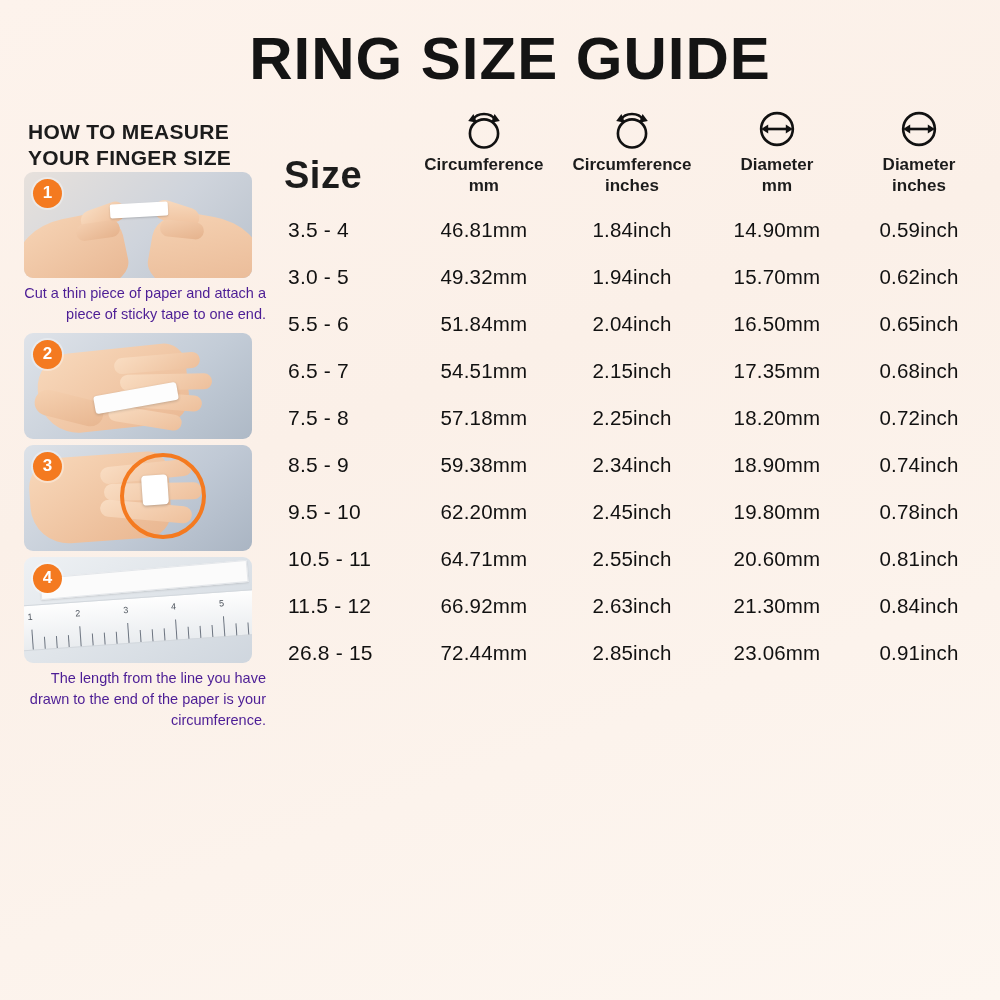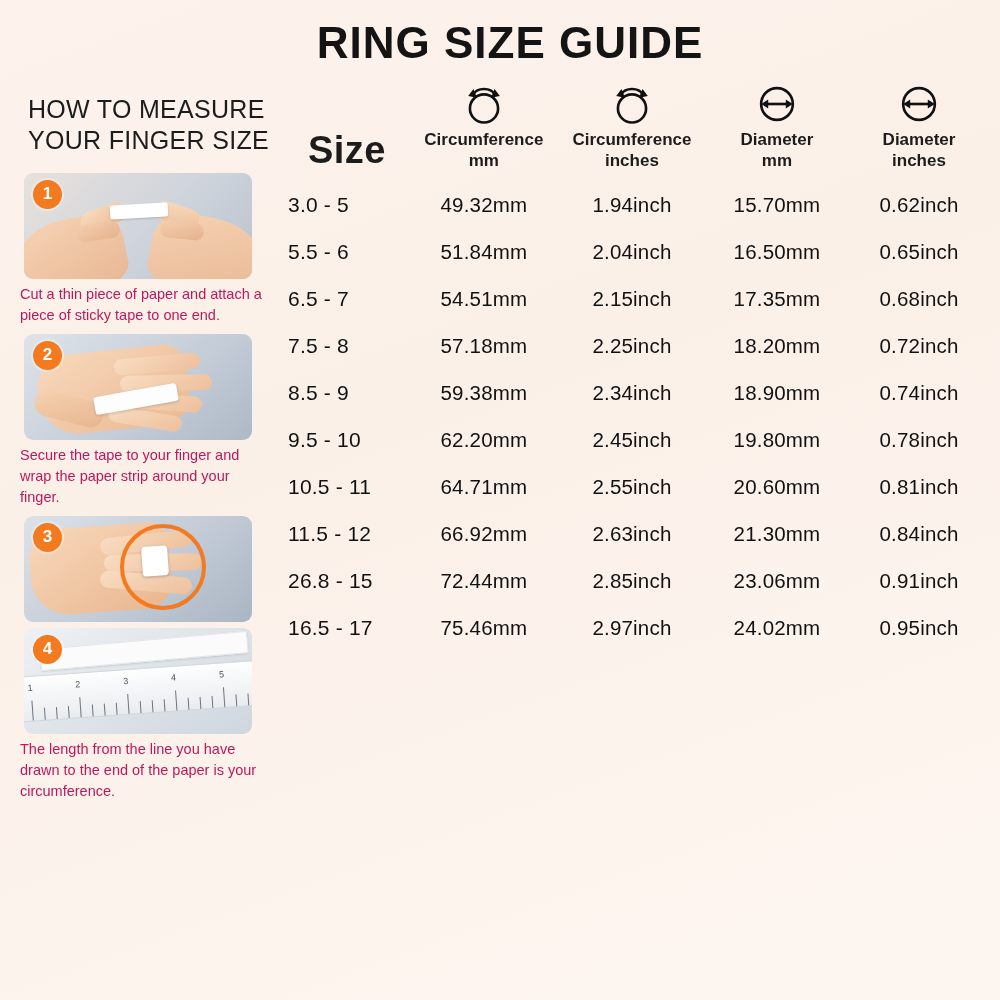--- a/index.html
+++ b/index.html
@@ -15,44 +15,44 @@
     overflow: hidden;
   }
   .page {
     position: relative;
     width: 1000px;
     height: 1000px;
     box-sizing: border-box;
   }
   .title {
     text-align: center;
-    font-size: 44px;
+    font-size: 60px;
     font-weight: bold;
     letter-spacing: 1px;
-    padding-top: 18px;
+    padding-top: 24px;
     color: #141414;
     margin-left: 20px;
   }
   .content {
     display: flex;
     padding: 14px 10px 0 14px;
     box-sizing: border-box;
   }
   
   .left {
     width: 258px;
     flex: 0 0 258px;
     box-sizing: border-box;
     padding-left: 6px;
   }
   .howto {
-    font-size: 25px;
-    font-weight: normal;
+    font-size: 21px;
+    font-weight: bold;
     line-height: 1.25;
-    margin: 12px 0 16px 8px;
+    margin: 12px 0 0 8px;
     letter-spacing: .3px;
   }
   .step {
     margin-bottom: 6px;
   }
   .step-img {
     position: relative;
     width: 228px;
     height: 106px;
     border-radius: 9px;
@@ -72,24 +72,24 @@
     font-weight: bold;
     display: flex;
     align-items: center;
     justify-content: center;
     z-index: 5;
     box-shadow: 0 0 0 2px rgba(255,255,255,.35);
   }
   .caption {
     font-size: 14.5px;
     line-height: 1.45;
-    text-align: left;
+    text-align: right;
     width: 246px;
     margin: 5px 0 8px 0;
-    color: #be185d;
+    color: #4c1d95;
   }
   
   .ill1 { background: linear-gradient(135deg,#e7e1dc 0%, #cfd4dc 55%, #b9c2cd 100%); }
   .ill1 .hand {
     position: absolute;
     background: linear-gradient(160deg,#f6d3b4,#e8b793);
     border-radius: 40% 45% 50% 50%;
   }
   .ill1 .hL { left: -6px; top: 46px; width: 108px; height: 74px; transform: rotate(-12deg); border-radius: 50% 40% 30% 55%; }
   .ill1 .hR { right: -8px; top: 44px; width: 110px; height: 76px; transform: rotate(10deg); border-radius: 40% 50% 55% 30%; }
@@ -215,21 +215,21 @@
     border-collapse: collapse;
   }
   table.sizes th {
     font-weight: bold;
     vertical-align: bottom;
     padding: 0 0 10px 0;
   }
   .hdr-size {
     font-size: 38px;
     letter-spacing: .5px;
-    text-align: center;
+    text-align: left;
     padding-left: 4px !important;
   }
   .hdr-stack {
     font-size: 17px;
     line-height: 1.25;
     text-align: center;
   }
   .hdr-ico {
     display: block;
     margin: 0 auto 3px auto;
@@ -284,21 +284,20 @@
         <div class="step-img ill2">
           <div class="badge">2</div>
           <div class="palm"></div>
           <div class="fing f1"></div>
           <div class="fing f2"></div>
           <div class="fing f3"></div>
           <div class="fing f4"></div>
           <div class="thumb"></div>
           <div class="tape"></div>
         </div>
-        <div class="caption">Secure the tape to your finger and wrap the paper strip around your finger.</div>
       </div>
 
       <div class="step">
         <div class="step-img ill3">
           <div class="badge">3</div>
           <div class="palm"></div>
           <div class="fing g1"></div>
           <div class="fing g2"></div>
           <div class="fing g3"></div>
           <div class="wrap"></div>
@@ -395,20 +394,27 @@
                 <polygon points="12,25 20,20 20,30" fill="#111"></polygon>
                 <polygon points="48,25 40,20 40,30" fill="#111"></polygon>
               </svg>
               <span>Diameter</span><br>
               <span>inches</span>
             </th>
           </tr>
         </thead>
         <tbody>
           <tr>
+            <td class="c-size">3.5 - 4</td>
+            <td>46.81mm</td>
+            <td>1.84inch</td>
+            <td>14.90mm</td>
+            <td>0.59inch</td>
+          </tr>
+          <tr>
             <td class="c-size">3.0 - 5</td>
             <td>49.32mm</td>
             <td>1.94inch</td>
             <td>15.70mm</td>
             <td>0.62inch</td>
           </tr>
           <tr>
             <td class="c-size">5.5 - 6</td>
             <td>51.84mm</td>
             <td>2.04inch</td>
@@ -457,25 +463,18 @@
             <td>21.30mm</td>
             <td>0.84inch</td>
           </tr>
           <tr>
             <td class="c-size">26.8 - 15</td>
             <td>72.44mm</td>
             <td>2.85inch</td>
             <td>23.06mm</td>
             <td>0.91inch</td>
           </tr>
-          <tr>
-            <td class="c-size">16.5 - 17</td>
-            <td>75.46mm</td>
-            <td>2.97inch</td>
-            <td>24.02mm</td>
-            <td>0.95inch</td>
-          </tr>
         </tbody>
       </table>
     </div>
 
   </div>
 </div>
 
 </body></html>

